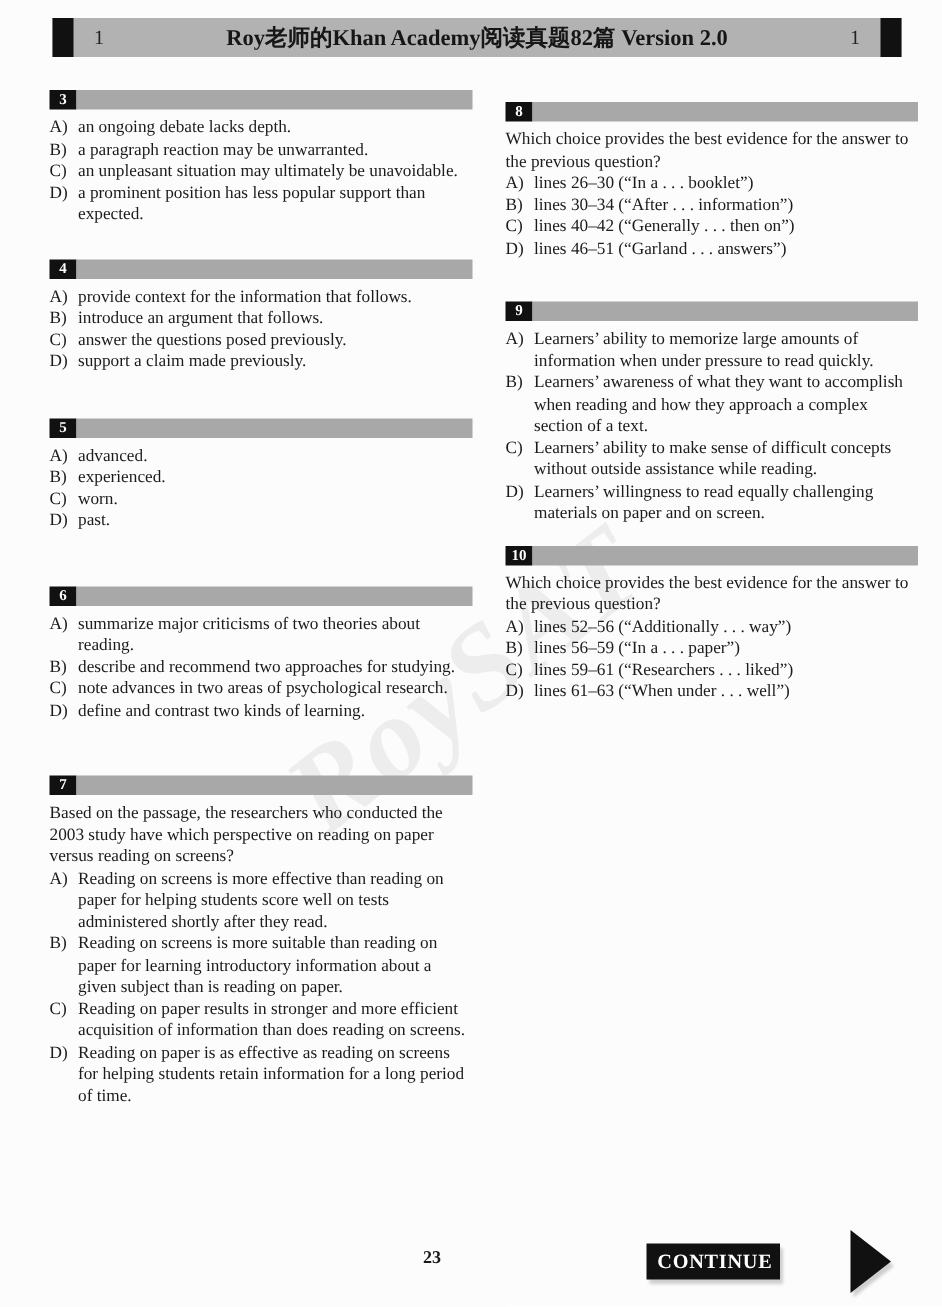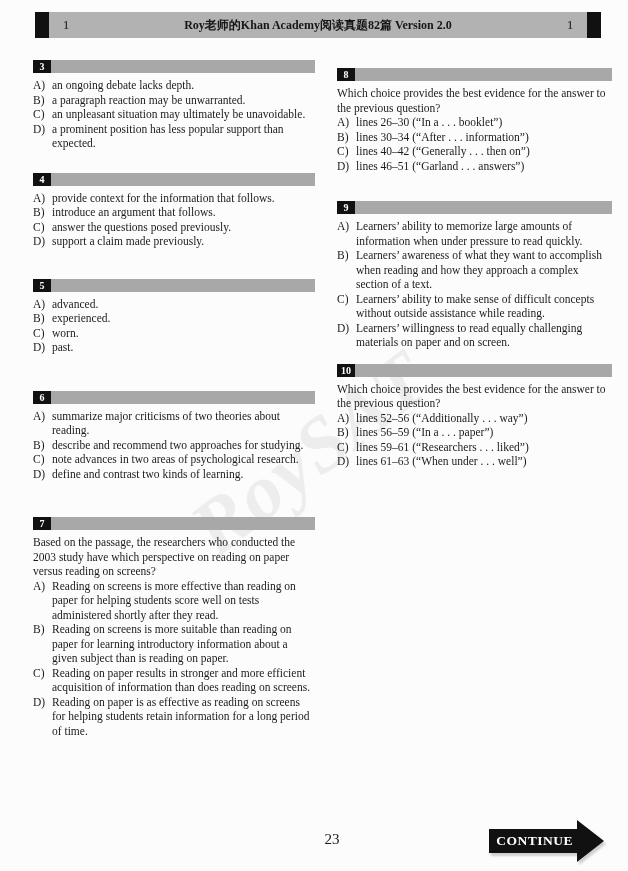--- a/index.html
+++ b/index.html
@@ -13,21 +13,21 @@
   }
 
   
   .hdr {
     position:absolute; top:12px; left:35px; right:27px; height:26px;
     background:var(--header-bar,#b2b2b2);
     display:flex; align-items:center;
   }
   .hdr-block { width:14px; height:26px; background:var(--block,#111111); flex:none; }
   .hdr-num { width:34px; text-align:center; font-size:13.5px; color:#222; flex:none; }
-  .hdr-title { flex:1; text-align:center; font-weight:bold; font-size:12px; color:#161616;
+  .hdr-title { flex:1; text-align:center; font-weight:bold; font-size:15px; color:#161616;
     white-space:nowrap; overflow:hidden; margin:0; }
 
   
   .watermark {
     position:absolute; top:408px; left:120px; width:380px;
     transform:rotate(-38deg);
     font-size:78px; font-weight:bold; font-style:italic;
     color:rgba(110,110,110,0.10);
     text-align:center; pointer-events:none; user-select:none;
     letter-spacing:2px;
@@ -53,27 +53,28 @@
   .qtrack { flex:1; background:var(--question-bar,#a8a8a8); }
   .stem { margin:0 0 0 0; font-size:11.5px; line-height:14.5px; }
   .choices { margin-top:0; }
   .choice { display:flex; font-size:11.5px; line-height:14.5px; }
   .choice .label { width:19px; flex:none; }
   .choice .text { flex:1; }
 
   
   .page-number {
     position:absolute; top:831px; left:288px; transform:translateX(-50%);
-    font-size:15px; font-weight:normal;margin-left:44px;
+    font-size:12px; font-weight:bold;
   }
   .continue {
-    position:absolute; top:820px; right:24px;
+    position:absolute; top:820px; right:34px;
     display:flex; align-items:center;
     filter:drop-shadow(2px 3px 1px rgba(0,0,0,0.18));
     cursor:pointer;
+    gap:48px;
   }
   .continue-rect {
     background:var(--block,#111111); color:#ffffff;
     font-weight:bold; font-size:13.5px; letter-spacing:0.5px;
     padding:4px 5px 5px 7px; height:15px; line-height:15px;
   }
   .continue-arrow {
     width:0; height:0;
     border-top:21px solid transparent;
     border-bottom:21px solid transparent;

